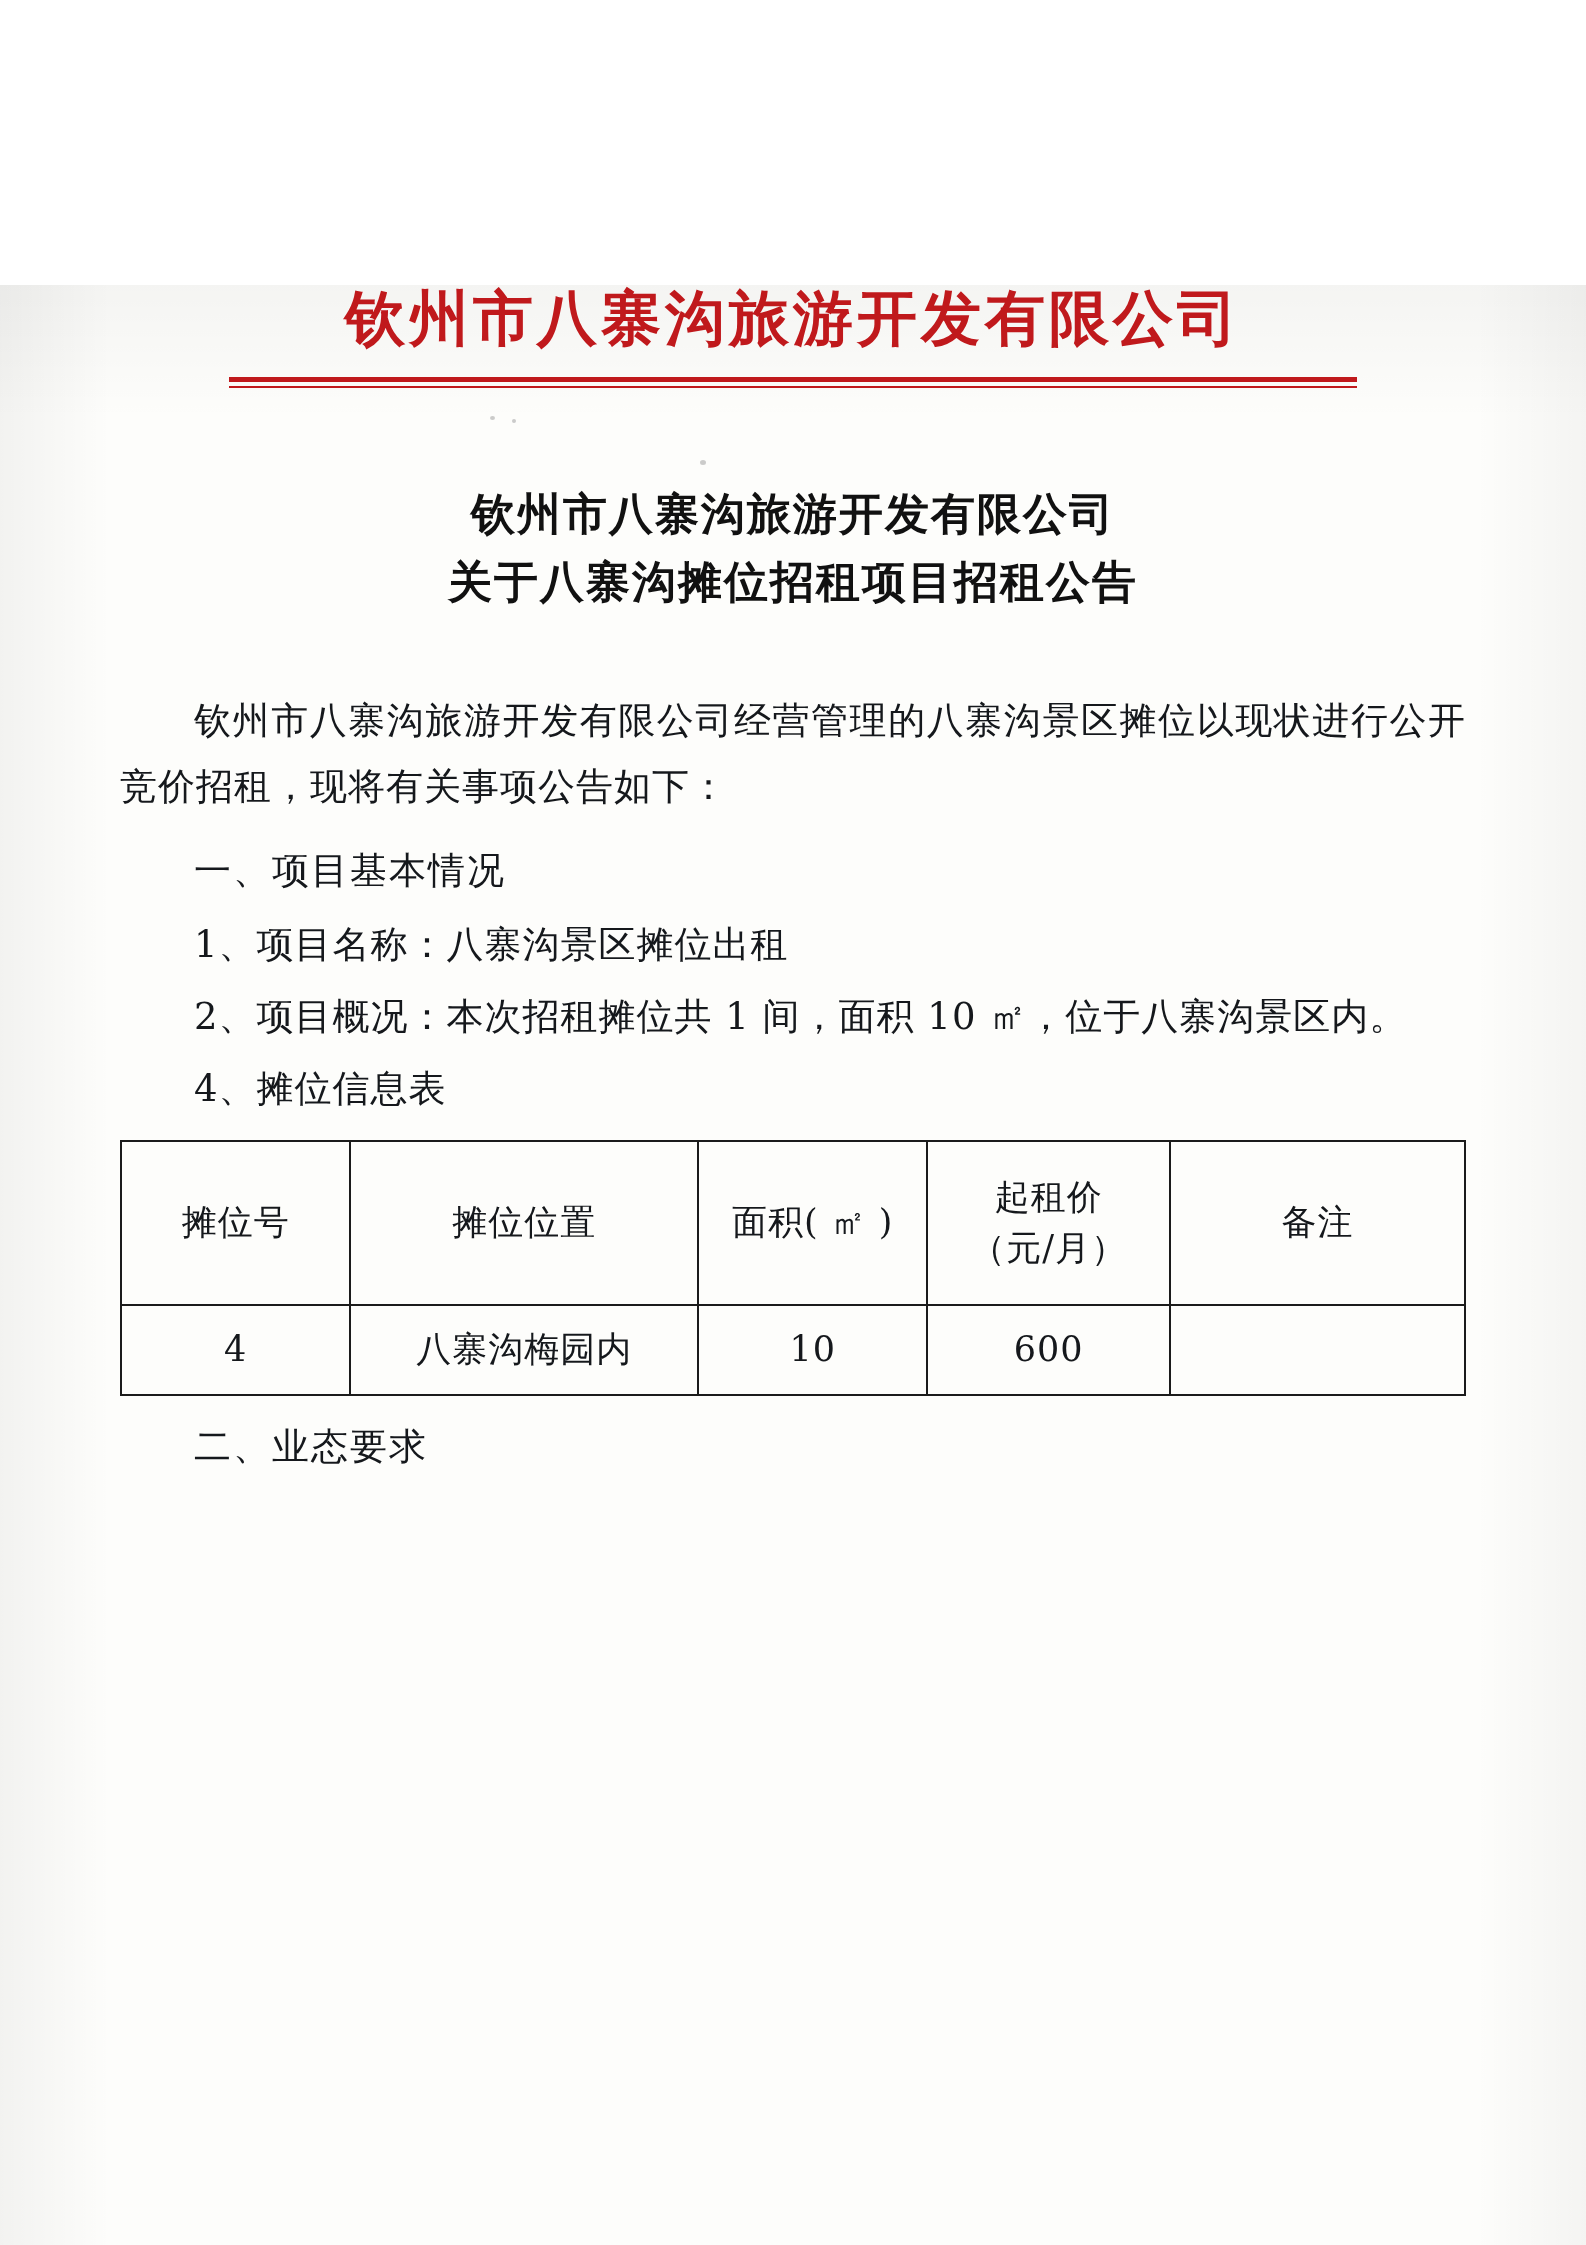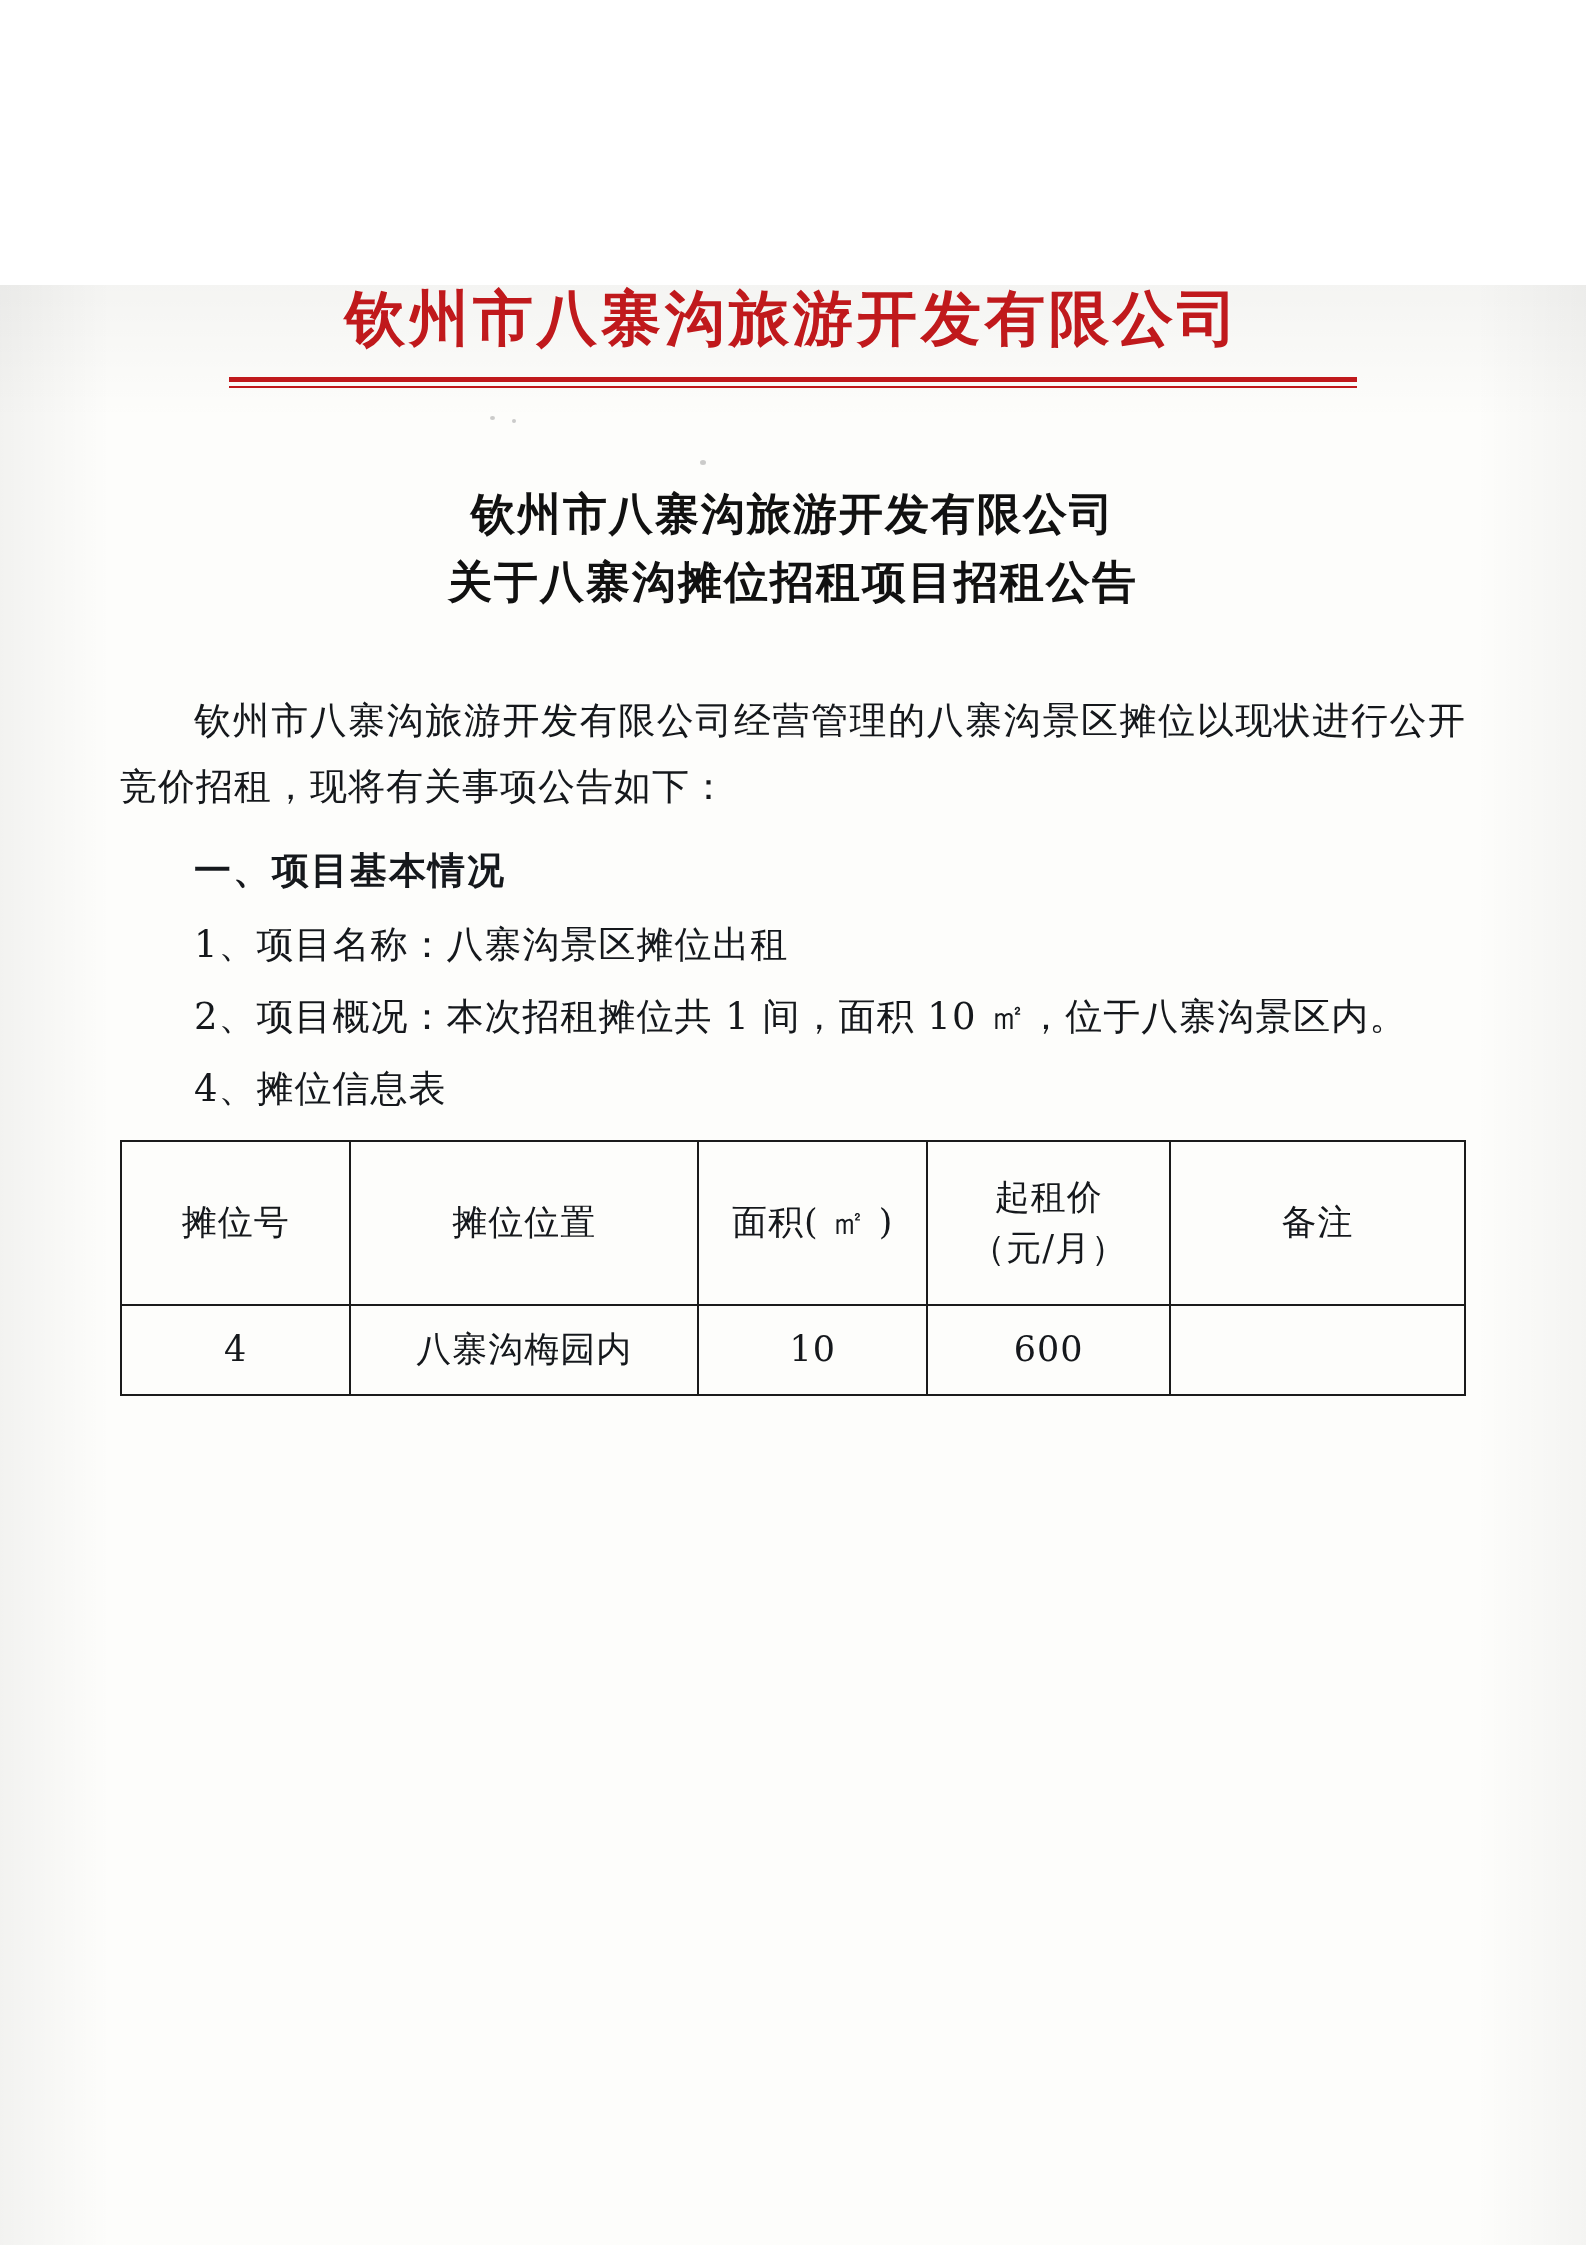--- a/index.html
+++ b/index.html
@@ -84,21 +84,21 @@
     text-align: justify;
     color: #15181c;
   }
   .para {
     text-indent: 74px;
     margin: 0 0 8px 0;
   }
   .section-head {
     text-indent: 74px;
     margin: 18px 0 8px 0;
-    font-weight: bold;
+    font-weight: normal;
     letter-spacing: 2px;
   }
   .item {
     text-indent: 74px;
     margin: 6px 0;
   }
   
   table.stalls {
     margin: 18px 0 14px 0;
     width: 100%;
@@ -183,18 +183,19 @@
           <tr>
             <td>4</td>
             <td>八寨沟梅园内</td>
             <td>10</td>
             <td>600</td>
             <td></td>
           </tr>
         </tbody>
       </table>
 
+      <p class="section-head">二、业态要求</p>
 
 
     </div>
   </div>
 
 </div>
 
 </body></html>

